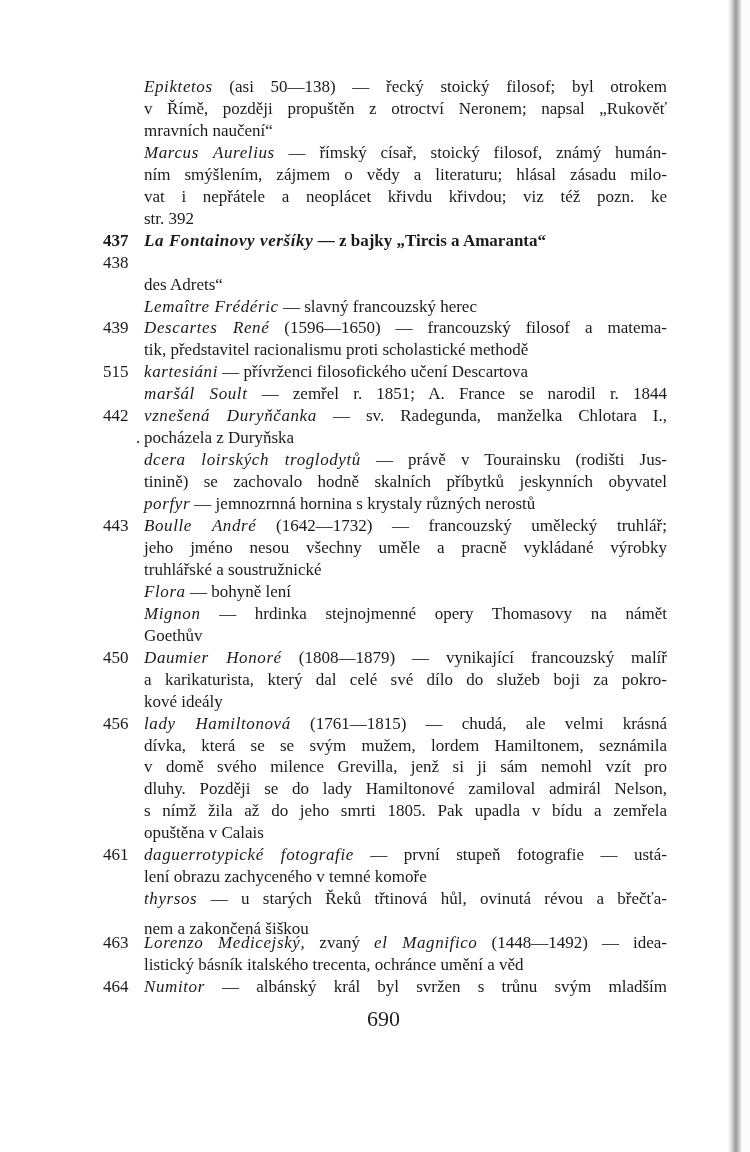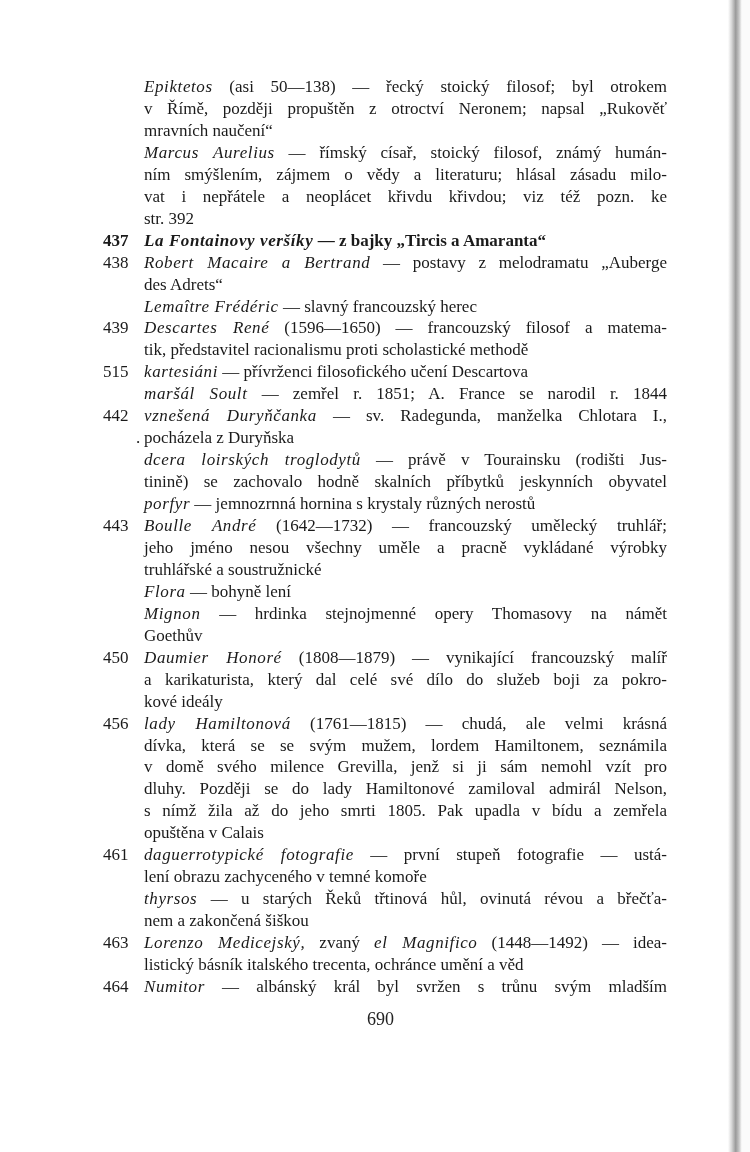--- a/index.html
+++ b/index.html
@@ -27,21 +27,21 @@
   .txt {
     position: absolute; left: 144px; width: 523px;
     white-space: nowrap; overflow: visible;
     text-align: justify; text-align-last: justify;
   }
   .txt.short { text-align-last: left; }
   .it { font-style: italic; letter-spacing: 0.6px; }
   .dot { position: absolute; left: 136px; font-size: 17px; }
   .pgnum {
     position: absolute; left: 367px; top: 1006px;
-    font-family: "Liberation Serif", serif; font-size: 18px; line-height: 26px;
+    font-family: "Liberation Serif", serif; font-size: 22px; line-height: 26px;
     color: #222;
   }
 </style>
 </head>
 <body>
 
 <div class="page-edge"></div>
 <div class="page-edge-right"></div>
 
 <div class="lines" id="lines">
@@ -65,21 +65,20 @@
     </div>
     <div class="row" style="top: 207.7px;">
       <div class="txt short" style="white-space: nowrap;"><span>str. 392</span></div>
     </div>
     <div class="row" style="top: 229.65px; font-weight: bold;">
       <span class="num">437</span>
       <div class="txt short" style="white-space: nowrap;"><span class="it">La Fontainovy veršíky</span><span> — z bajky „Tircis a Amaranta“</span></div>
     </div>
     <div class="row" style="top: 251.6px;">
       <span class="num">438</span>
-      <div class="txt" style="white-space: nowrap;"><span class="it">Robert Macaire a Bertrand</span><span> — postavy z melodramatu „Auberge</span></div>
     </div>
     <div class="row" style="top: 273.55px;">
       <div class="txt short" style="white-space: nowrap;"><span>des Adrets“</span></div>
     </div>
     <div class="row" style="top: 295.5px;">
       <div class="txt short" style="white-space: nowrap;"><span class="it">Lemaître Frédéric</span><span> — slavný francouzský herec</span></div>
     </div>
     <div class="row" style="top: 317.45px;">
       <span class="num">439</span>
       <div class="txt" style="white-space: nowrap;"><span class="it">Descartes René</span><span> (1596—1650) — francouzský filosof a matema-</span></div>
@@ -163,21 +162,21 @@
       <span class="num">461</span>
       <div class="txt" style="white-space: nowrap;"><span class="it">daguerrotypické fotografie</span><span> — první stupeň fotografie — ustá-</span></div>
     </div>
     <div class="row" style="top: 866.2px;">
       <div class="txt short" style="white-space: nowrap;"><span>lení obrazu zachyceného v temné komoře</span></div>
     </div>
     <div class="row" style="top: 888.15px;">
       <div class="txt" style="white-space: nowrap;"><span class="it">thyrsos</span><span> — u starých Řeků třtinová hůl, ovinutá révou a břečťa-</span></div>
     </div>
     <div class="row" style="top: 910.1px;">
-      <div class="txt short" style="white-space: nowrap;"><span>nem a zakončená šiškou</span></div>
+      <div class="txt short" style="white-space: nowrap; margin-top: 8px;"><span>nem a zakončená šiškou</span></div>
     </div>
     <div class="row" style="top: 932.05px;">
       <span class="num">463</span>
       <div class="txt" style="white-space: nowrap;"><span class="it">Lorenzo Medicejský,</span><span> zvaný </span><span class="it">el Magnifico</span><span> (1448—1492) — idea-</span></div>
     </div>
     <div class="row" style="top: 954px;">
       <div class="txt short" style="white-space: nowrap;"><span>listický básník italského trecenta, ochránce umění a věd</span></div>
     </div>
     <div class="row" style="top: 975.95px;">
       <span class="num">464</span>

